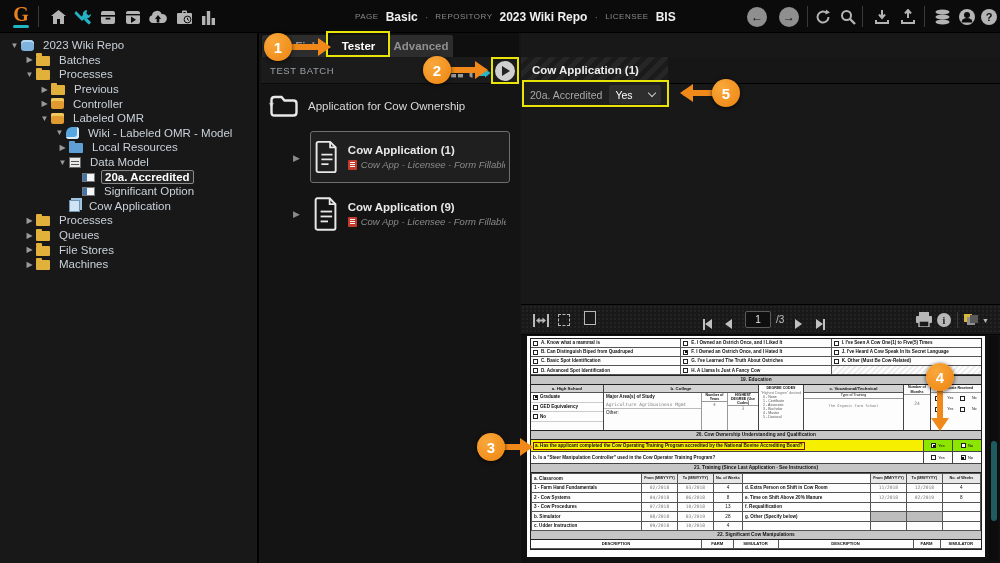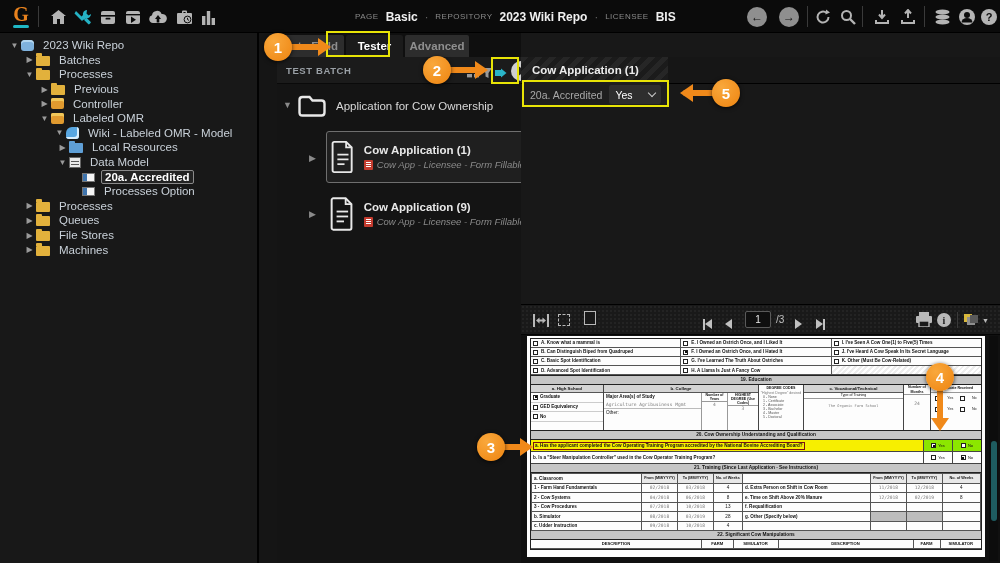--- a/index.html
+++ b/index.html
@@ -37,27 +37,27 @@
   .i-model{width:13px;height:12px;background:#58a6e0;border-radius:6px 3px 3px 3px;box-shadow:inset -2px -2px 0 #d9edfb;}
   .i-datamodel{width:12px;height:11px;background:#e8e8e8;border:1px solid #666;}
   .i-datamodel::before{content:"";position:absolute;left:1px;right:1px;top:3px;height:1px;background:#555;box-shadow:0 3px 0 #555;}
   .i-field{width:13px;height:9px;background:#f5f5f5;border:1px solid #777;margin-top:1px;}
   .i-field::before{content:"";position:absolute;left:0;top:0;bottom:0;width:4px;background:#3f74ad;}
   .i-doctype{width:11px;height:12px;background:#cfe3f5;border:1px solid #6f93b5;box-shadow:2px -2px 0 #9fc2e0;}
   .tlabel{padding:0 3px;}
   .tlabel.sel{border:1px solid #8a8a8a;border-radius:2px;background:#232323;color:#fff;font-weight:bold;}
 
   
-  .midpanel{position:absolute;left:261px;top:33px;width:258px;height:530px;background:#000000;border-right:2px solid #3b82f6;margin-left:16px;}
+  .midpanel{position:absolute;left:261px;top:33px;width:258px;height:530px;background:#000000;border-right:2px solid #3b82f6;}
   .tabrow{position:absolute;left:0;top:0;width:258px;height:24px;background:#0f0f0f;}
   .tab{position:absolute;top:2px;height:22px;display:flex;align-items:center;justify-content:center;
        font-size:11.5px;font-weight:bold;color:#8f8f8f;background:#2d2d2d;border-radius:2px 2px 0 0;}
   .tab.active{background:#1b1b1b;color:#ffffff;}
   .tb-batchrow{position:absolute;left:0;top:24px;width:258px;height:27px;background:#1b1b1b;border-bottom:1px solid #0a0a0a;}
-  .tb-title{position:absolute;left:9px;top:8px;font-size:9.5px;letter-spacing:.6px;color:#9aa0a6;font-weight:bold;}
+  .tb-title{position:absolute;left:9px;top:8px;font-size:9.5px;letter-spacing:.6px;color:#9aa0a6;font-weight:normal;}
   .mini-ic{position:absolute;top:8px;width:12px;height:12px;}
   .playbtn{position:absolute;left:234px;top:4px;width:20px;height:20px;border-radius:50%;background:#cfcfcf;
            display:flex;align-items:center;justify-content:center;}
   .playbtn::before{content:"";width:0;height:0;border-top:5px solid transparent;border-bottom:5px solid transparent;border-left:8px solid #222;margin-left:2px;}
   .batcharea{position:absolute;left:0;top:51px;width:258px;bottom:0;background:#141414;}
   .b-exp{position:absolute;font-size:9px;color:#8a8a8a;}
   .b-folderrow{position:absolute;left:5px;top:10px;display:flex;align-items:center;gap:9px;}
   .b-doc{position:absolute;left:49px;width:200px;height:52px;border-radius:3px;display:flex;align-items:center;gap:9px;padding:4px;}
   .b-doc.sel{border:1px solid #6f6f6f;background:#1f1f1f;}
   .b-doc-txt{overflow:hidden;white-space:nowrap;}
@@ -312,21 +312,25 @@
           <span class="tw">▼</span>
           <span class="ic i-datamodel"></span>
           <span class="tlabel">Data Model</span>
         </div>
       <div class="trow" style="padding-left:82px">
           <span class="ic i-field"></span>
           <span class="tlabel sel">20a. Accredited</span>
         </div>
       <div class="trow" style="padding-left:82px">
           <span class="ic i-field"></span>
-          <span class="tlabel">Processes Option</span>
+          <span class="tlabel">Significant Option</span>
+        </div>
+      <div class="trow" style="padding-left:69px">
+          <span class="ic i-doctype"></span>
+          <span class="tlabel">Cow Application</span>
         </div>
       <div class="trow" style="padding-left:23px">
           <span class="tw">▶</span>
           <span class="ic i-folder"></span>
           <span class="tlabel">Processes</span>
         </div>
       <div class="trow" style="padding-left:23px">
           <span class="tw">▶</span>
           <span class="ic i-folder"></span>
           <span class="tlabel">Queues</span>
@@ -365,21 +369,21 @@
           </svg></span>
       <span class="mini-ic" style="left:218px">
         <svg width="12" height="12" viewBox="0 0 12 12">
             <rect x="0" y="3" width="6" height="6" fill="#2ab5c8"></rect>
             <path d="M6 1.5 L11.5 6 L6 10.5 Z" fill="#2ab5c8"></path>
           </svg></span>
       <span class="playbtn"></span>
     </div>
     <div class="batcharea">
       <span class="b-exp" style="left:6px;top:16px">▼</span>
-      <div class="b-folderrow" style="left:20px">
+      <div class="b-folderrow" style="left:8px">
         <svg width="30" height="24" viewBox="0 0 30 24">
             <path d="M2.5 6 q0-3 3-3 h7 l3 3.5 h9 q3 0 3 3 v9 q0 3-3 3 h-19 q-3 0-3-3 Z" fill="none" stroke="#e8e8e8" stroke-width="2.4"></path>
           </svg>
         <span class="b-label">Application for Cow Ownership</span>
       </div>
       <span class="b-exp" style="left:32px;top:69px">▶</span>
       <div class="b-doc sel" style="top:47px">
         <svg width="30" height="42" viewBox="0 0 30 42">
             <path d="M4 2 h15 l7 7 v29 a2 2 0 0 1-2 2 h-20 a2 2 0 0 1-2-2 v-34 a2 2 0 0 1 2-2 Z" fill="none" stroke="#e8e8e8" stroke-width="2.4"></path>
             <path d="M19 2 v7 h7" fill="none" stroke="#e8e8e8" stroke-width="2.2"></path>

